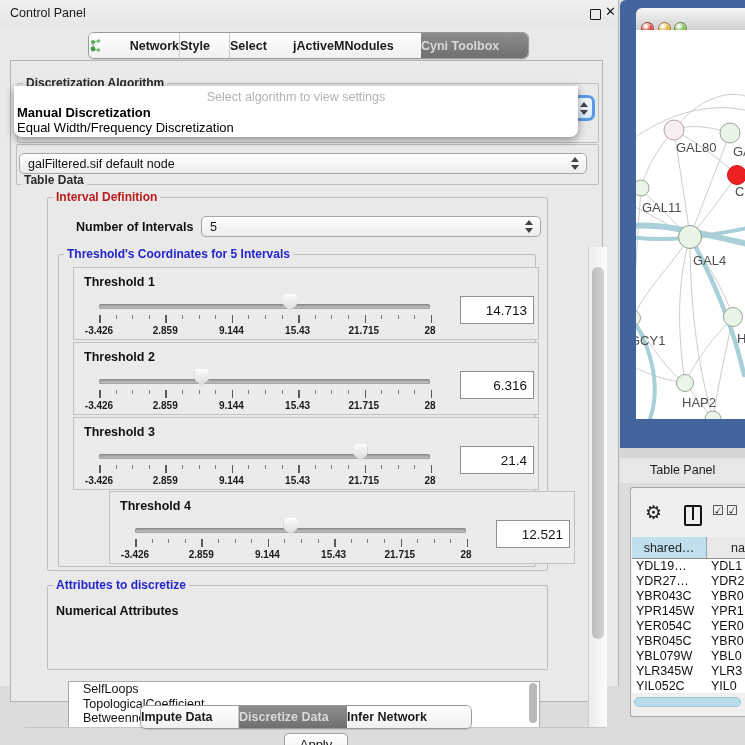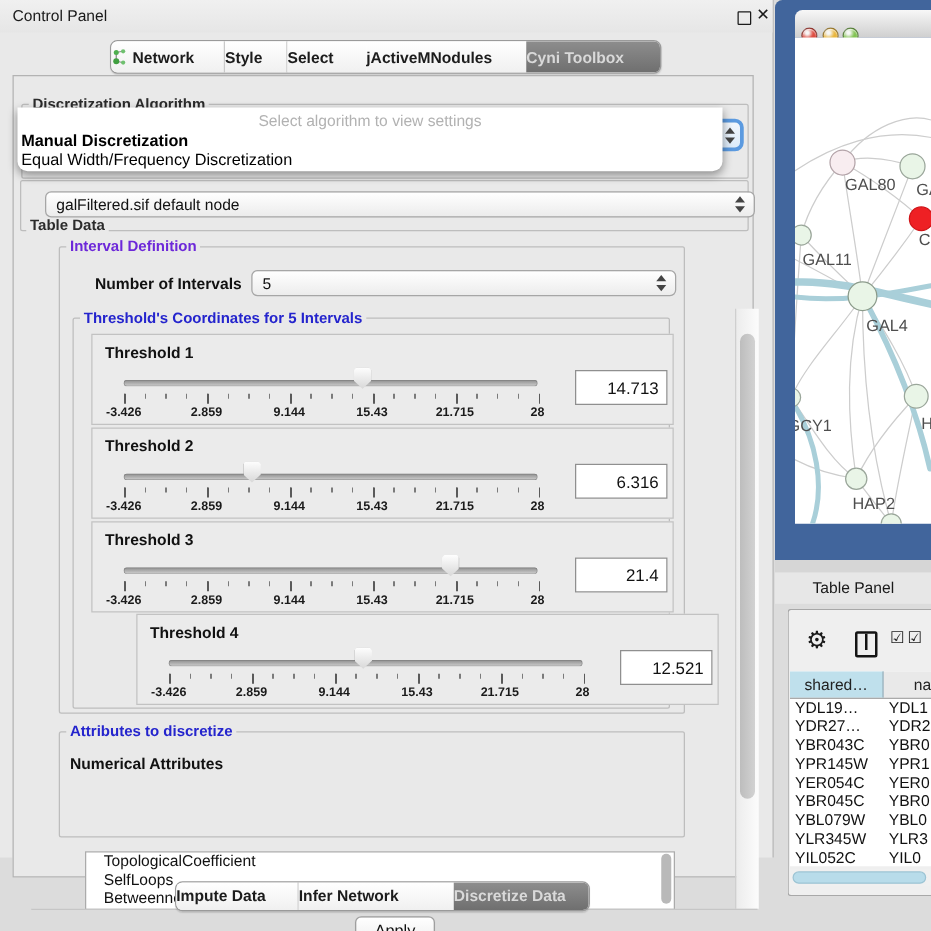--- a/index.html
+++ b/index.html
@@ -10,32 +10,32 @@
 
   
   #control-panel{left:0;top:0;width:618px;height:686px;background:#e9e9e9;border-right:1px solid #b5b5b5;}
   #cp-titlebar{left:0;top:0;width:618px;height:26px;background:linear-gradient(#f0f0f0,#e6e6e6);}
   #cp-title{left:10px;top:6px;font-size:12.5px;color:#1a1a1a;}
   #float-icon{left:590px;top:9px;width:9px;height:9px;border:1.6px solid #1a1a1a;border-radius:1px;}
   #close-icon{left:605px;top:4px;font-size:13px;font-weight:bold;color:#1a1a1a;}
 
   .seg-ctrl{display:flex;border:1px solid #9a9a9a;border-radius:6px;overflow:hidden;background:#fff;
             box-shadow:0 1px 1px rgba(0,0,0,.12);}
-  .seg{display:flex;align-items:center;justify-content:flex-start;font-size:12.5px;font-weight:bold;color:#1c1c1c;
+  .seg{display:flex;align-items:center;justify-content:space-between;font-size:12.5px;font-weight:bold;color:#1c1c1c;
        background:linear-gradient(#ffffff,#f0f0f0);white-space:nowrap;}
   .seg.sep{border-right:1px solid #c9c9c9;}
   .seg.dark{background:linear-gradient(#8d8d8d,#6f6f6f);color:#d9d9d9;}
   #top-tabs{left:88px;top:32px;height:25px;width:439px;}
   #bottom-tabs{left:140px;top:705px;height:22px;width:330px;}
 
   #tab-content{left:10px;top:60px;width:591px;height:640px;border:1px solid #b3b3b3;background:#e9e9e9;}
 
   .group{position:absolute;border:1px solid #bdbdbd;border-radius:2px;}
   .group-label{position:absolute;font-size:12px;font-weight:bold;background:#e9e9e9;padding:0 3px;white-space:nowrap;}
-  .gl-green{color:#6d28d9;}
+  .gl-green{color:#b91c1c;}
   .gl-blue{color:#2424cd;}
   .gl-dark{color:#2b2b2b;}
 
   .combo{position:absolute;height:21px;border:1px solid #a6a6a6;border-radius:5px;
          background:linear-gradient(#ffffff,#ececec);font-size:12.5px;color:#111;
          display:flex;align-items:center;padding-left:8px;box-sizing:border-box;}
   .combo .stepper{position:absolute;right:5px;top:3px;width:10px;height:14px;}
   .tri-up{width:0;height:0;border-left:4px solid transparent;border-right:4px solid transparent;
           border-bottom:5px solid #444;margin-bottom:3px;}
   .tri-down{width:0;height:0;border-left:4px solid transparent;border-right:4px solid transparent;
@@ -164,21 +164,21 @@
       <span class="group-label gl-dark" style="left:12px;top:15px;">Discretization Algorithm</span>
       <div id="algo-combo" class="abs" style="left:10px;top:34px;">
         <div class="stepper" style="position:absolute;right:4px;top:4px;">
             <div class="tri-up"></div>
             <div class="tri-down"></div>
           </div>
       </div>
 
       <div class="group" style="left:5px;top:83px;width:581px;height:39px;"></div>
       <span class="group-label gl-dark" style="left:10px;top:76px;margin-top:36px;">Table Data</span>
-      <div class="combo" style="left:25px;top:92px;width:568px;">
+      <div class="combo" style="left:8px;top:92px;width:568px;">
         <span>galFiltered.sif default node</span>
         <div class="stepper">
             <div class="tri-up"></div>
             <div class="tri-down"></div>
           </div>
       </div>
 
       <div class="group" style="left:36px;top:136px;width:499px;height:372px;"></div>
       <span class="group-label gl-green" style="left:42px;top:129px;">Interval Definition</span>
 
@@ -269,22 +269,22 @@
               </div>
       </div>
       <div class="value-box">12.521</div>
     </div>
   </div>
 
       <div class="group" style="left:36px;top:524px;width:499px;height:83px;"></div>
       <span class="group-label gl-blue" style="left:42px;top:517px;">Attributes to discretize</span>
       <span class="abs" style="left:45px;top:543px;font-size:12.5px;font-weight:bold;color:#111;">Numerical Attributes</span>
       <div id="attr-list" class="abs">
+          <div class="attr-item">SelfLoops</div>
           <div class="attr-item">TopologicalCoefficient</div>
-          <div class="attr-item">SelfLoops</div>
           <div class="attr-item">BetweennessCentrality</div>
         </div>
       <div id="attr-scroll-thumb" class="abs"></div>
 
       <div id="main-scroll-track" class="abs">
         <div id="main-scroll-thumb" class="abs" style="left:3px;top:20px;"></div>
       </div>
       <div id="scroll-bottom-line" class="abs"></div>
 
       <div id="apply-button" class="abs">
@@ -295,25 +295,25 @@
     <div id="algo-popup" class="abs">
       <div class="prompt">Select algorithm to view settings</div>
       <div class="item1">Manual Discretization</div>
       <div class="item2">Equal Width/Frequency Discretization</div>
     </div>
 
     <div id="bottom-tabs" class="abs seg-ctrl">
       <div class="seg sep" style="flex:0 0 97px;">
         <span>Impute Data</span>
       </div>
+      <div class="seg dark" style="flex:0 0 108px;">
+        <span>Discretize Data</span>
+      </div>
       <div class="seg" style="flex:1;">
         <span>Infer Network</span>
-      </div>
-      <div class="seg dark" style="flex:0 0 108px;">
-        <span>Discretize Data</span>
       </div>
     </div>
   </div>
 
   <div id="network-window" class="abs"></div>
   <div id="nw-titlebar" class="abs">
     <span class="traffic" style="left: 5px; background: radial-gradient(circle at 35% 30%, rgba(255, 255, 255, 0.8) 0px, rgba(255, 255, 255, 0.8) 12%, rgb(221, 77, 66) 45%); border: 0.5px solid rgba(0, 0, 0, 0.35);" id="tl-red"></span>
     <span class="traffic" style="left: 22px; background: radial-gradient(circle at 35% 30%, rgba(255, 255, 255, 0.8) 0px, rgba(255, 255, 255, 0.8) 12%, rgb(233, 182, 63) 45%); border: 0.5px solid rgba(0, 0, 0, 0.35);" id="tl-yellow"></span>
     <span class="traffic" style="left: 38px; background: radial-gradient(circle at 35% 30%, rgba(255, 255, 255, 0.8) 0px, rgba(255, 255, 255, 0.8) 12%, rgb(131, 196, 84) 45%); border: 0.5px solid rgba(0, 0, 0, 0.35);" id="tl-green"></span>
   </div>

